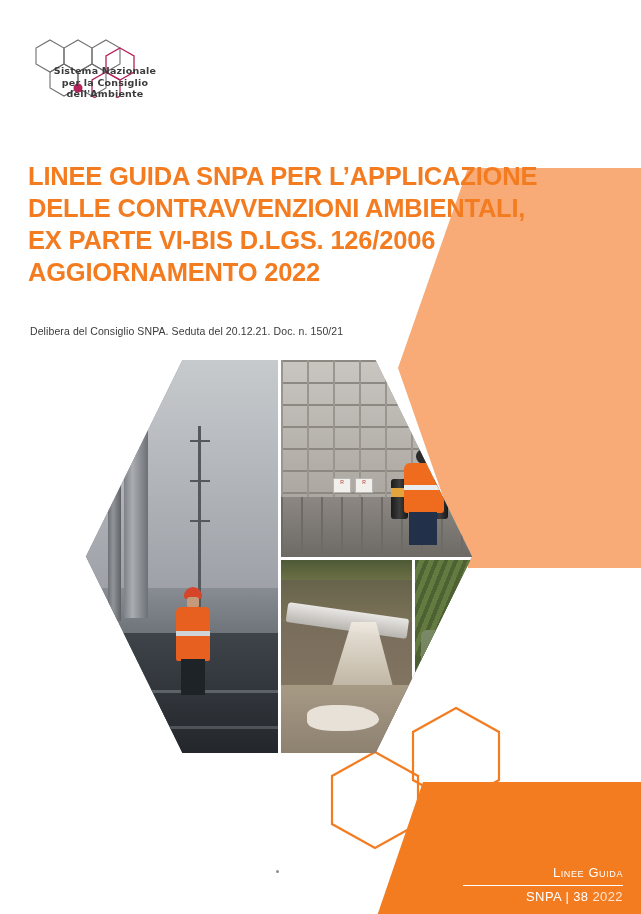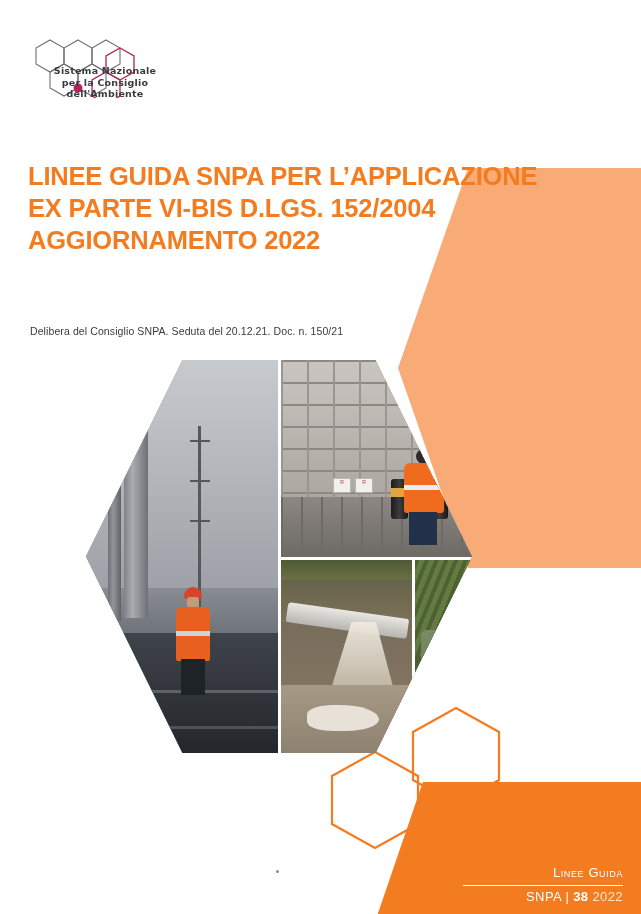--- a/index.html
+++ b/index.html
@@ -292,21 +292,21 @@
   .footer .rule {
     height: 1.4px;
     background: #ffffff;
     margin: 2px 0 3px auto;
     width: 160px;
   }
   .footer .f-bot {
     font-size: 13px;
     letter-spacing: .4px;
   }
-  .footer .f-bot .num { font-weight: 700; text-align: right; }
+  .footer .f-bot .num { font-weight: 400; text-align: right; }
   .footer .f-bot .yr { color: #ffe7d4; }
 
   .dot-mark {
     position:absolute;
     left: 276px; bottom: 49px;
     width: 3px; height: 3px; background:#8d8d8d; border-radius:50%;
   }
 </style>
 </head>
 <body>
@@ -350,21 +350,22 @@
     </svg>
   </div>
   <div class="logo-text">
     <span class="ln1">Sistema Nazionale</span>
     <span class="ln2">per la Consiglio</span>
     <span class="ln3">dell'Ambiente</span>
   </div>
 
   <div class="title">
     <span class="tline">LINEE GUIDA SNPA PER L’APPLICAZIONE</span>
-    <span class="tline">EX PARTE VI-BIS D.LGS. 152/2004</span>
+    <span class="tline">DELLE CONTRAVVENZIONI AMBIENTALI,</span>
+    <span class="tline">EX PARTE VI-BIS D.LGS. 126/2006</span>
     <span class="tline">AGGIORNAMENTO 2022</span>
   </div>
 
   <div class="subtitle">Delibera del Consiglio SNPA. Seduta del 20.12.21. Doc. n. 150/21</div>
 
   <div class="collage">
 
     <div class="cell c-left">
       <div class="sky-haze"></div>
       <div class="chimney"></div>

